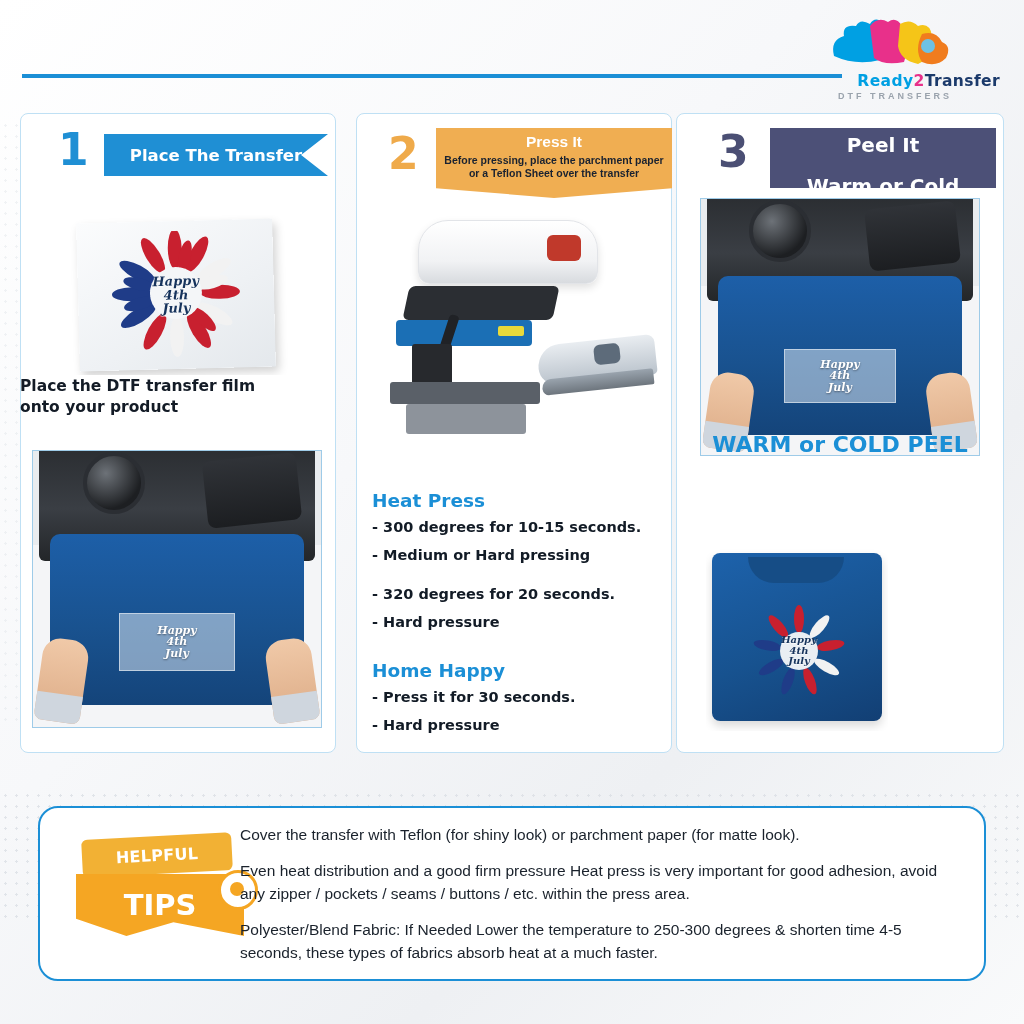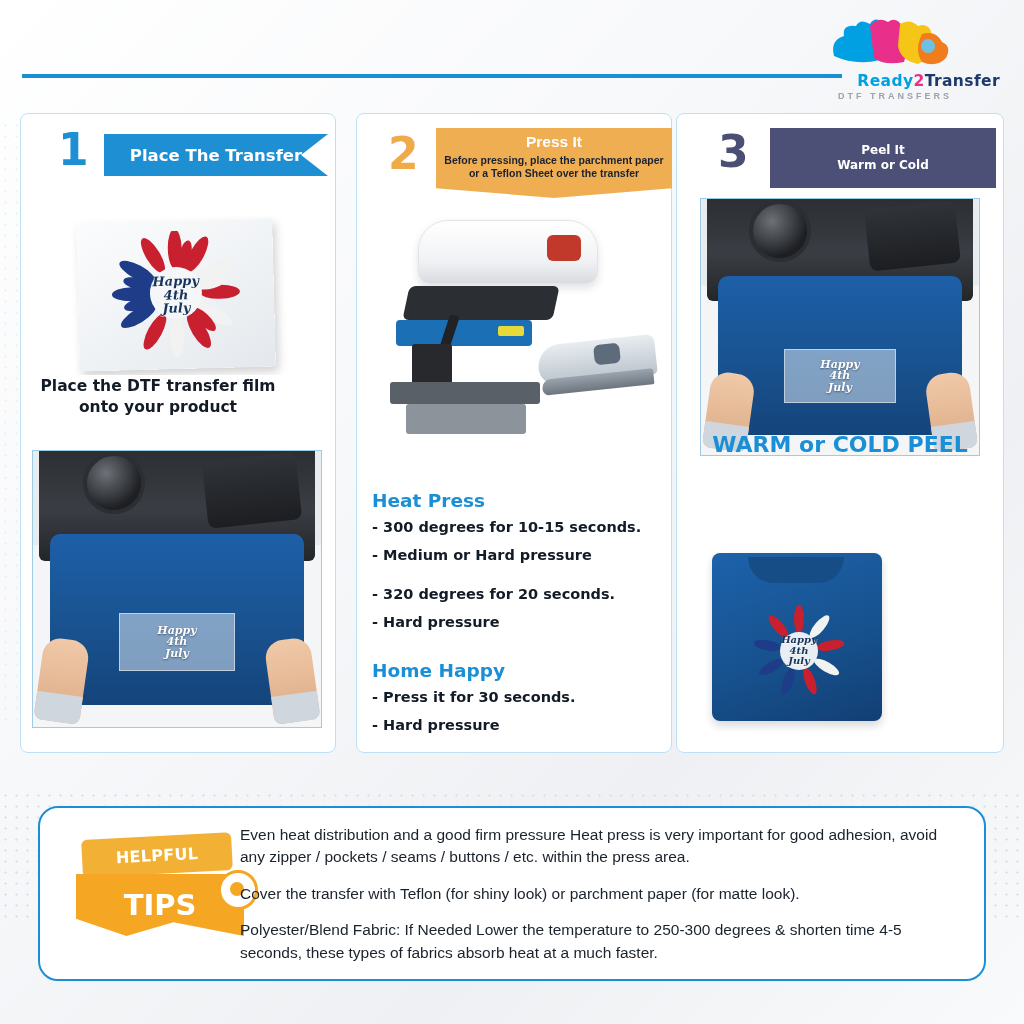--- a/index.html
+++ b/index.html
@@ -101,21 +101,21 @@
   #r2 .t2 { font-size:10.5px; color:#1a2230; font-weight:bold; text-align:center; line-height:1.25; margin-top:3px; padding:0 8px;}
 
   
   #r3 { left:700px; top:128px; width:296px; height:62px; }
   #r3 .num { color:#4b4f74; position:absolute; left:18px; top:2px; }
   #r3 .flag {
     position:absolute; left:70px; top:0; width:226px; height:60px;
     background:#4c5077;
     display:flex; flex-direction:column; align-items:center; justify-content:center;
   }
-  #r3 .flag span { font-size:12px; line-height:1.25; }
+  #r3 .flag span { font-size:20px; line-height:1.25;margin-top:16px; }
 
   
   .photo { position:absolute; overflow:hidden; }
   .photo-border { border:1.5px solid #9ecbe8; }
 
   
   #film { left:60px; top:215px; width:234px; height:160px; }
   .film-sheet {
     position:absolute; left:18px; top:6px; width:196px; height:148px;
     background:linear-gradient(150deg,#fbfcfd 0%, #eef1f4 60%, #e4e8ec 100%);
@@ -223,21 +223,21 @@
     border-radius:8px;
     box-shadow:0 5px 10px rgba(0,0,0,.15);
   }
   .fold-collar {
     position:absolute; left:36px; top:4px; width:96px; height:26px;
     background:#164d86; border-radius:0 0 40px 40px;
   }
 
   
   .txt { position:absolute; font-family:"DejaVu Sans", sans-serif; }
-  .c1-cap { left:20px; top:376px; width:276px; font-size:15.5px; font-weight:bold; text-align:center; line-height:1.35; color:#131b26;}
+  .c1-cap { left:20px; top:376px; width:276px; font-size:15.5px; font-weight:bold; text-align:left; line-height:1.35; color:#131b26;}
   .sec { position:absolute; left:372px; }
   .sec h3 { margin:0; font-size:18.5px; color:#1b8fd6; font-family:"DejaVu Sans", sans-serif; }
   .sec p { margin:6px 0 0 0; font-size:14.5px; font-weight:bold; color:#121b26; line-height:1.5; font-family:"DejaVu Sans", sans-serif;}
   #sec-heat { top:490px; }
   #sec-cricut { top:578px; }
   #sec-iron { top:660px; }
 
   .warm-peel {
     position:absolute; left:690px; top:432px; width:300px;
     text-align:center; font-size:22px; font-weight:bold; color:#1b8fd6;
@@ -410,21 +410,21 @@
     <div class="ep-iron">
       <div class="ep-iron-body"></div>
       <div class="ep-iron-knob"></div>
       <div class="ep-iron-plate"></div>
     </div>
   </div>
 
   <div class="sec" id="sec-heat">
     <h3>Heat Press</h3>
     <p>- 300 degrees for 10-15 seconds.</p>
-    <p>- Medium or Hard pressure</p>
+    <p>- Medium or Hard pressing</p>
   </div>
   <div class="sec" id="sec-cricut">
     <p>- 320 degrees for 20 seconds.</p>
     <p>- Hard pressure</p>
   </div>
   <div class="sec" id="sec-iron">
     <h3>Home Happy</h3>
     <p>- Press it for 30 seconds.</p>
     <p>- Hard pressure</p>
   </div>
@@ -499,18 +499,18 @@
     <div class="tips-badge">
       <div class="tb-top">
         <span>HELPFUL</span>
       </div>
       <div class="tb-bot">
         <span>TIPS</span>
       </div>
       <div class="tb-sun"></div>
     </div>
     <div class="tips-body">
+      <p>Cover the transfer with Teflon (for shiny look) or parchment paper (for matte look).</p>
       <p>Even heat distribution and a good firm pressure Heat press is very important for good adhesion, avoid any zipper / pockets / seams / buttons / etc. within the press area.</p>
-      <p>Cover the transfer with Teflon (for shiny look) or parchment paper (for matte look).</p>
       <p>Polyester/Blend Fabric: If Needed Lower the temperature to 250-300 degrees &amp; shorten time 4-5 seconds, these types of fabrics absorb heat at a much faster.</p>
     </div>
   </div>
 </div>
 
 </body></html>

